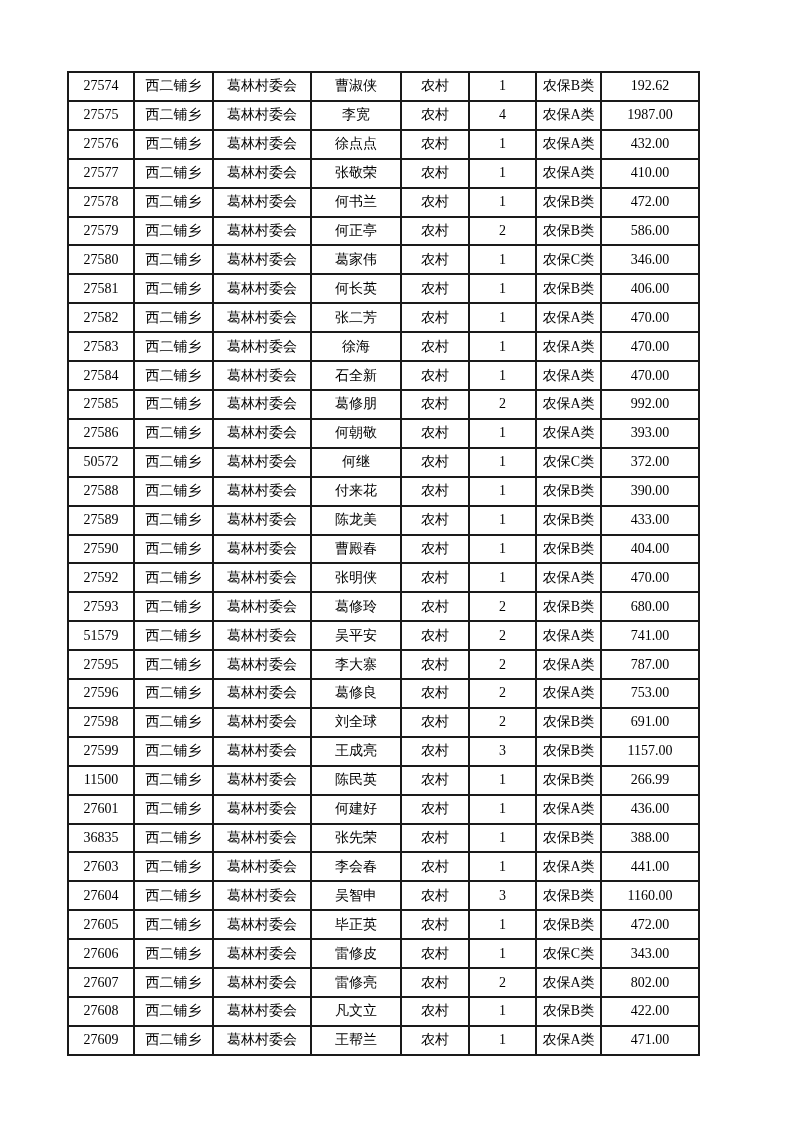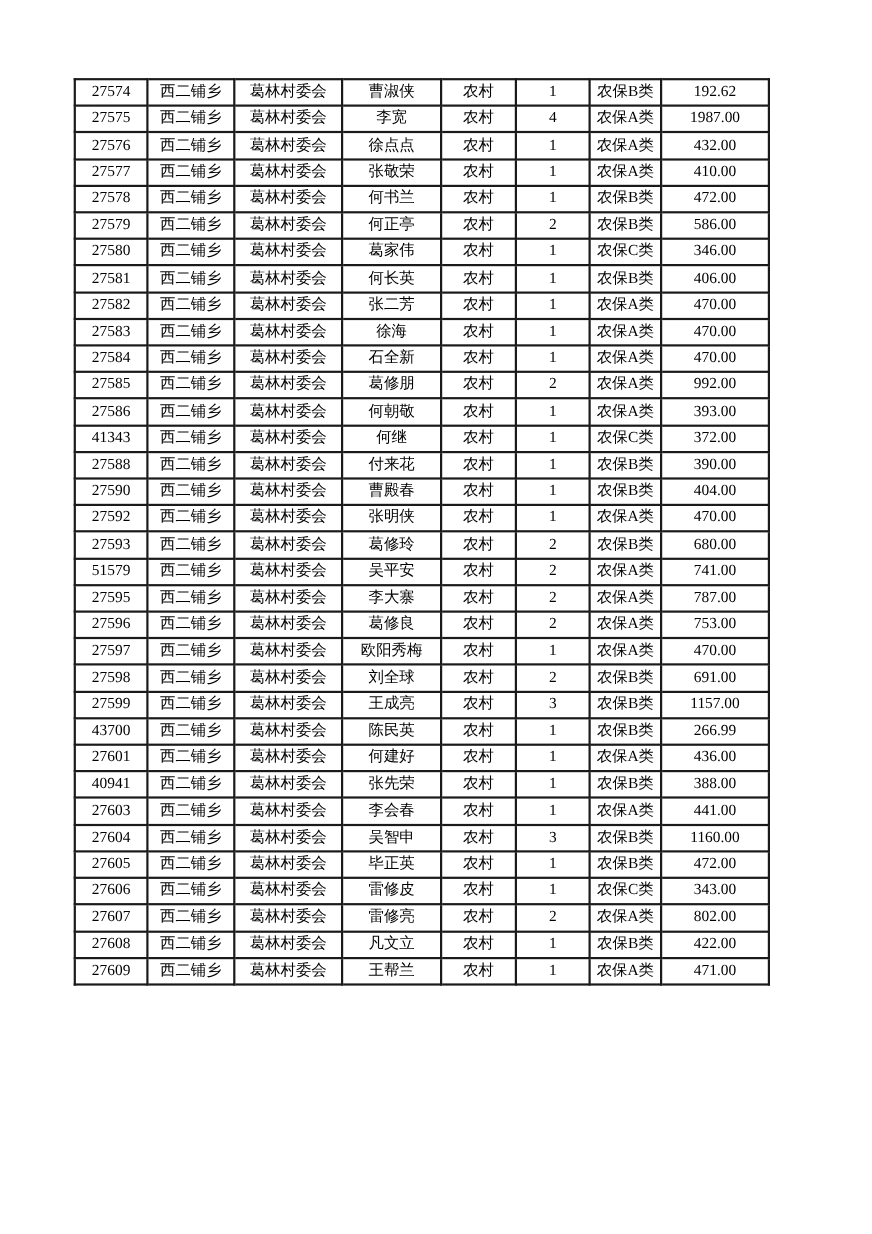--- a/index.html
+++ b/index.html
@@ -14,21 +14,21 @@
   .page {
     position: absolute;
     inset: 0;
     background: #ffffff;
   }
   table.payment-table {
     position: absolute;
     left: 67px;
     top: 71px;
     width: 631px;
-    height: 825px;
+    height: 985px;
     border-collapse: collapse;
     table-layout: fixed;
   }
   table.payment-table td {
     border: 2px solid #1a1a1a;
     text-align: center;
     vertical-align: middle;
     font-size: 14px;
     line-height: 1;
     padding: 0;
@@ -176,40 +176,50 @@
           <td>27586</td>
           <td>西二铺乡</td>
           <td>葛林村委会</td>
           <td>何朝敬</td>
           <td>农村</td>
           <td>1</td>
           <td>农保A类</td>
           <td>393.00</td>
         </tr>
         <tr>
-          <td>41343</td>
+          <td>50572</td>
           <td>西二铺乡</td>
           <td>葛林村委会</td>
           <td>何继</td>
           <td>农村</td>
           <td>1</td>
           <td>农保C类</td>
           <td>372.00</td>
         </tr>
         <tr>
           <td>27588</td>
           <td>西二铺乡</td>
           <td>葛林村委会</td>
           <td>付来花</td>
           <td>农村</td>
           <td>1</td>
           <td>农保B类</td>
           <td>390.00</td>
         </tr>
         <tr>
+          <td>27589</td>
+          <td>西二铺乡</td>
+          <td>葛林村委会</td>
+          <td>陈龙美</td>
+          <td>农村</td>
+          <td>1</td>
+          <td>农保B类</td>
+          <td>433.00</td>
+        </tr>
+        <tr>
           <td>27590</td>
           <td>西二铺乡</td>
           <td>葛林村委会</td>
           <td>曹殿春</td>
           <td>农村</td>
           <td>1</td>
           <td>农保B类</td>
           <td>404.00</td>
         </tr>
         <tr>
@@ -256,71 +266,61 @@
           <td>27596</td>
           <td>西二铺乡</td>
           <td>葛林村委会</td>
           <td>葛修良</td>
           <td>农村</td>
           <td>2</td>
           <td>农保A类</td>
           <td>753.00</td>
         </tr>
         <tr>
-          <td>27597</td>
-          <td>西二铺乡</td>
-          <td>葛林村委会</td>
-          <td>欧阳秀梅</td>
-          <td>农村</td>
-          <td>1</td>
-          <td>农保A类</td>
-          <td>470.00</td>
-        </tr>
-        <tr>
           <td>27598</td>
           <td>西二铺乡</td>
           <td>葛林村委会</td>
           <td>刘全球</td>
           <td>农村</td>
           <td>2</td>
           <td>农保B类</td>
           <td>691.00</td>
         </tr>
         <tr>
           <td>27599</td>
           <td>西二铺乡</td>
           <td>葛林村委会</td>
           <td>王成亮</td>
           <td>农村</td>
           <td>3</td>
           <td>农保B类</td>
           <td>1157.00</td>
         </tr>
         <tr>
-          <td>43700</td>
+          <td>11500</td>
           <td>西二铺乡</td>
           <td>葛林村委会</td>
           <td>陈民英</td>
           <td>农村</td>
           <td>1</td>
           <td>农保B类</td>
           <td>266.99</td>
         </tr>
         <tr>
           <td>27601</td>
           <td>西二铺乡</td>
           <td>葛林村委会</td>
           <td>何建好</td>
           <td>农村</td>
           <td>1</td>
           <td>农保A类</td>
           <td>436.00</td>
         </tr>
         <tr>
-          <td>40941</td>
+          <td>36835</td>
           <td>西二铺乡</td>
           <td>葛林村委会</td>
           <td>张先荣</td>
           <td>农村</td>
           <td>1</td>
           <td>农保B类</td>
           <td>388.00</td>
         </tr>
         <tr>
           <td>27603</td>

